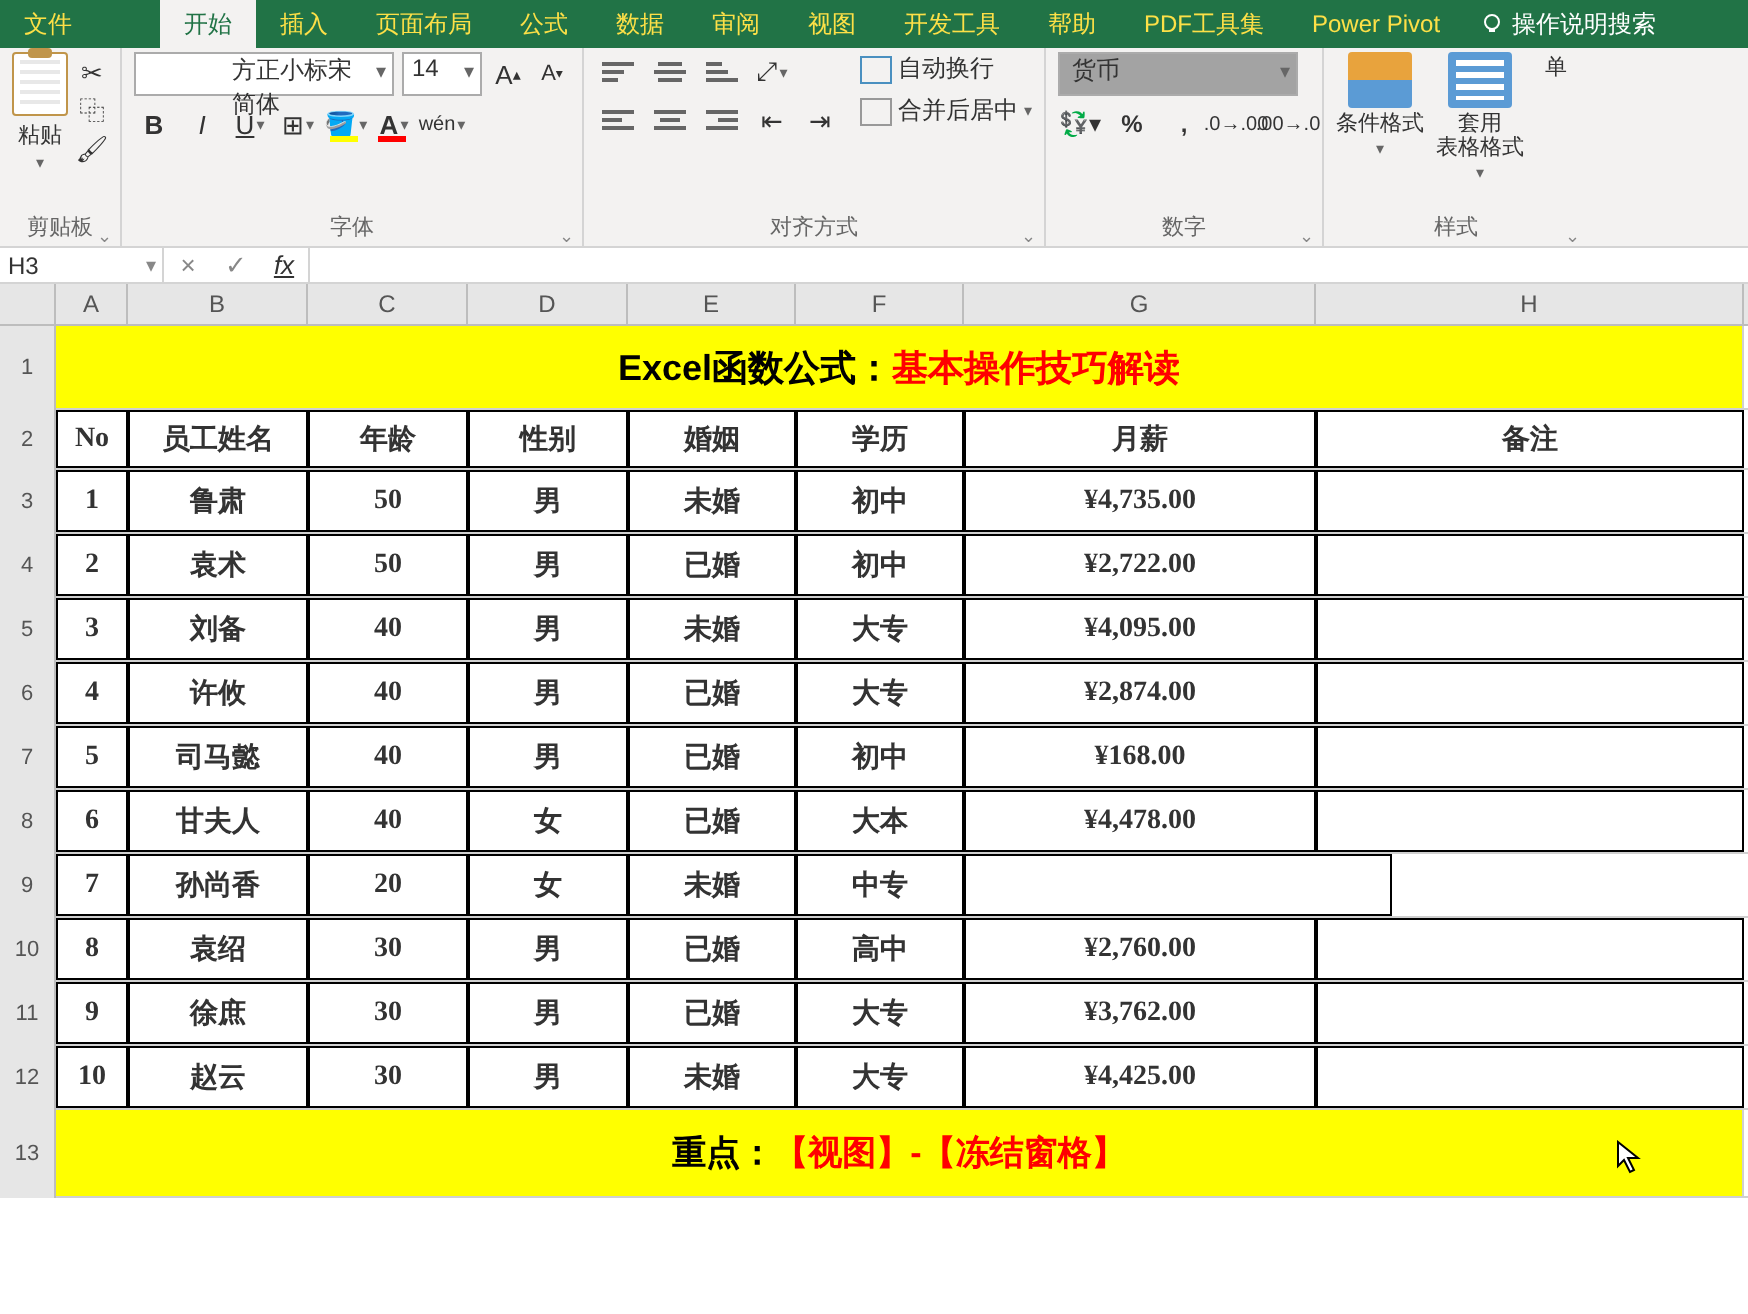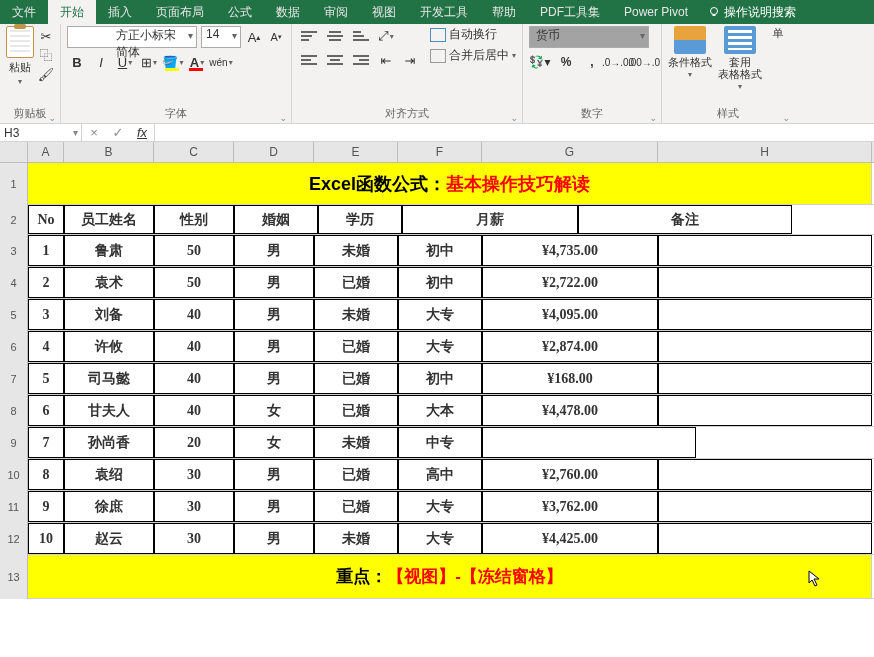--- a/index.html
+++ b/index.html
@@ -1,21 +1,21 @@
 <!DOCTYPE html>
 <html><head>
 <meta charset="utf-8">
 <style>
   * { box-sizing: border-box; margin: 0; padding: 0; font-family: "Microsoft YaHei", Arial, sans-serif; }
   body { background: #fff; font-size: 12px; color: #333; width: 874px; }
   
   
   .menubar { display: flex; background: #217346; height: 24px; align-items: stretch; }
-  .menu-tab { padding: 4px 12px; color: #e5e5e5; font-size: 12px; cursor: pointer; display: flex; align-items: center; }
-  .menu-tab.active { background: #f3f2f1; color: #217346; }
+  .menu-tab { padding: 4px 12px; color: #fde047; font-size: 12px; cursor: pointer; display: flex; align-items: center; }
+  .menu-tab.active { background: #f3f2f1; color: #217346; margin-left: 32px; }
   .menu-tell { display: flex; align-items: center; color: #fff; padding: 0 8px; gap: 4px; }
   .bulb-icon { width: 12px; height: 12px; }
   
   
   .ribbon { display: flex; background: #f3f2f1; border-bottom: 1px solid #d4d4d4; height: 100px; }
   .ribbon-group { border-right: 1px solid #d4d4d4; display: flex; flex-direction: column; padding: 2px 6px 0 6px; }
   .ribbon-group-body { flex: 1; display: flex; gap: 4px; align-items: flex-start; }
   .ribbon-group-label { text-align: center; font-size: 11px; color: #666; padding: 2px 0; position: relative; }
   .ribbon-group-label::after { content: "⌄"; position: absolute; right: -2px; bottom: 0; font-size: 9px; color: #888; }
   
@@ -300,20 +300,21 @@
         <div class="row-h" style="height:42px;">1</div>
         <div class="cell title-cell" style="width:844px;justify-content:center;">
           <span class="title-black">Excel函数公式：</span>
           <span class="title-red">基本操作技巧解读</span>
         </div>
       </div>
       <div class="row header-row">
         <div class="row-h" style="height:30px;">2</div>
         <div class="cell header-cell cA">No</div>
         <div class="cell header-cell cB">员工姓名</div>
+        <div class="cell header-cell cC">年龄</div>
         <div class="cell header-cell cD">性别</div>
         <div class="cell header-cell cE">婚姻</div>
         <div class="cell header-cell cF">学历</div>
         <div class="cell header-cell cG">月薪</div>
         <div class="cell header-cell cH">备注</div>
       </div>
       <div class="row data-row">
         <div class="row-h" style="height:32px;">3</div>
         <div class="cell data-cell cA">1</div>
         <div class="cell data-cell cB">鲁肃</div>

